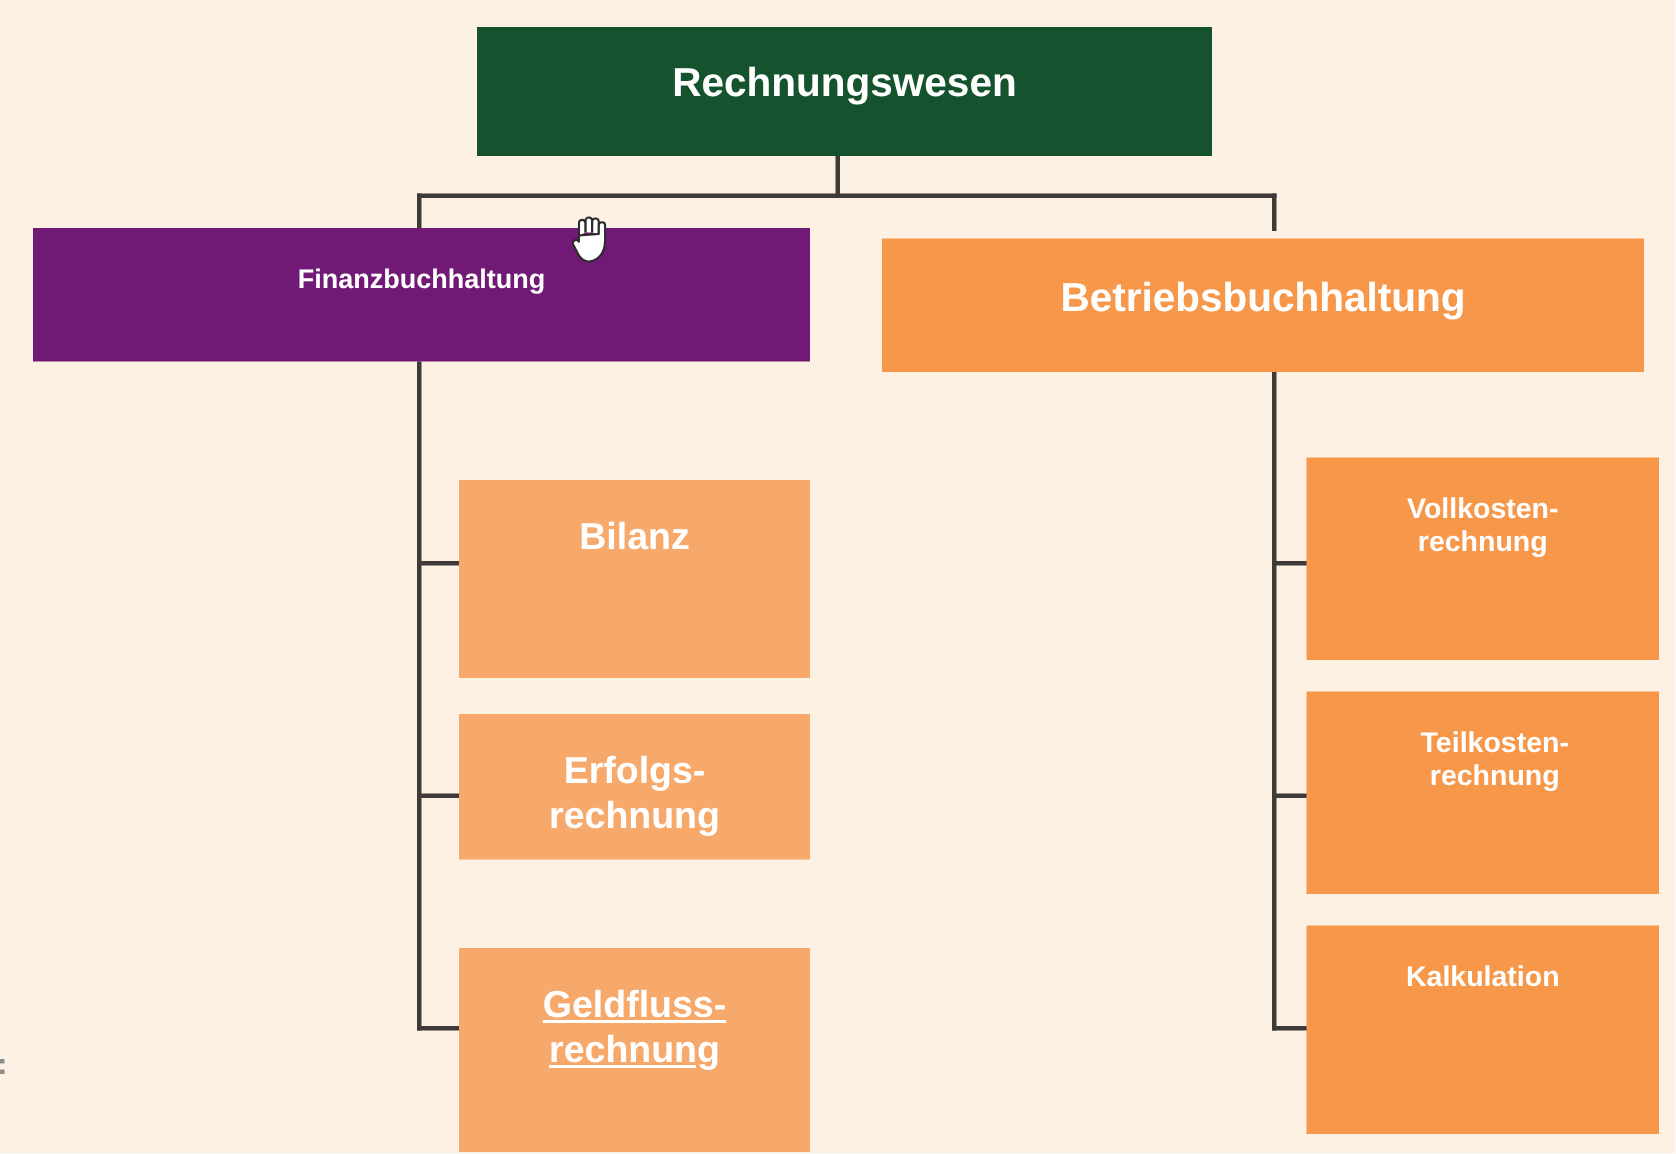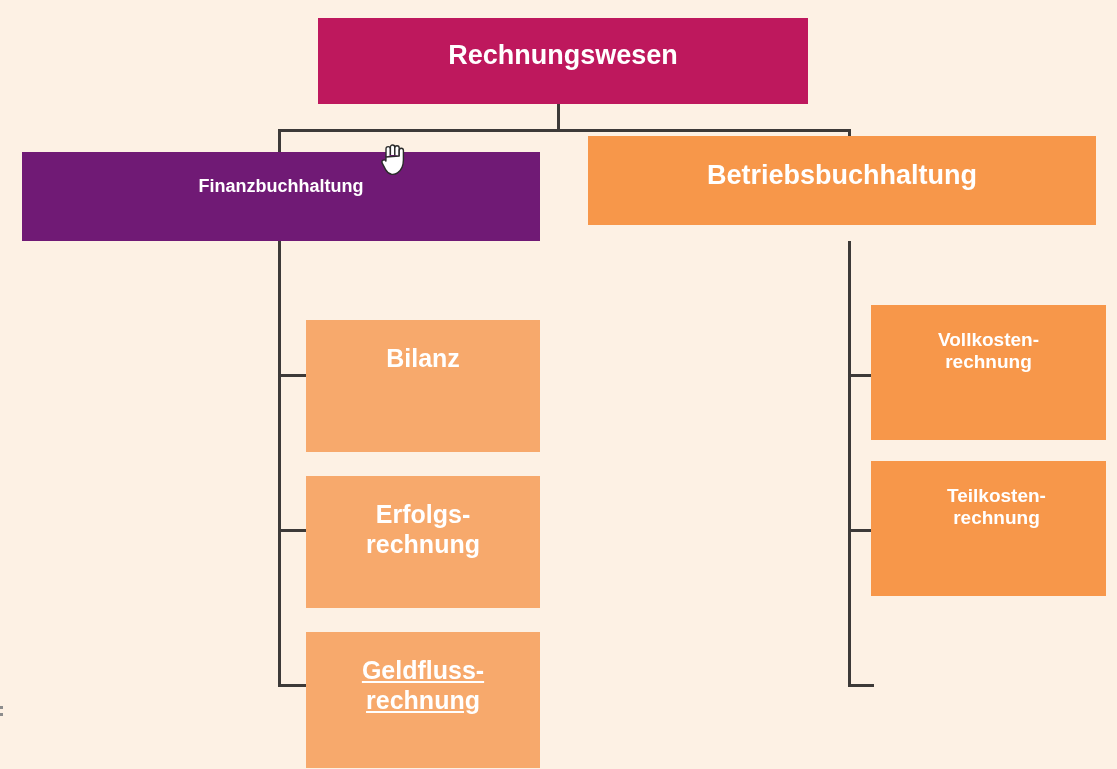--- a/index.html
+++ b/index.html
@@ -31,21 +31,21 @@
     position: absolute;
     box-sizing: border-box;
     color: #ffffff;
     font-weight: bold;
     text-align: center;
     line-height: 1.18;
     white-space: pre-line;
     display: block;
   }
   .node.root {
-    background: #be185d;
+    background: #14532d;
     font-size: 27px;
     padding-top: 22px;
   }
   .node.lvl2-left {
     background: #701a75;
     font-size: 18px;
     padding-top: 24px;
   }
   .node.lvl2-right {
     background: #f7974a;
@@ -98,36 +98,37 @@
 
   <div class="line v" style="left:848px; top:241px; height:446px;"></div>
   <div class="line h" style="left:848px; top:374px; width:26px;"></div>
   <div class="line h" style="left:848px; top:529px; width:26px;"></div>
   <div class="line h" style="left:848px; top:684px; width:26px;"></div>
 
   <div class="node root" style="left:318px; top:18px; width:490px; height:86px;">Rechnungswesen</div>
 
   <div class="node lvl2-left" style="left:22px; top:152px; width:518px; height:89px;">Finanzbuchhaltung</div>
 
-  <div class="node lvl2-right" style="left:588px; top:136px; width:508px; height:89px;">Betriebsbuchhaltung</div>
+  <div class="node lvl2-right" style="left:588px; top:159px; width:508px; height:89px;">Betriebsbuchhaltung</div>
 
   <div class="node leaf-left" style="left:306px; top:308px; width:234px; height:132px;">Bilanz</div>
 
-  <div class="node leaf-left" style="left:306px; top:464px; width:234px; height:132px;">Erfolgs-
+  <div class="node leaf-left" style="left:306px; top:464px; width:234px; height:97px;">Erfolgs-
 rechnung</div>
 
   <div class="node leaf-left" style="left:306px; top:620px; width:234px; height:136px;text-decoration:underline;">Geldfluss-
 rechnung</div>
 
   <div class="node leaf-right" style="left:871px; top:305px; width:235px; height:135px;">Vollkosten-
 rechnung</div>
 
   <div class="node leaf-right" style="left:871px; top:461px; width:235px; height:135px;padding-left:16px;">Teilkosten-
 rechnung</div>
 
+  <div class="node leaf-right" style="left:871px; top:617px; width:235px; height:139px;">Kalkulation</div>
 
   <div class="edge-speck" style="left:0px; top:706px;"></div>
   <div class="edge-speck" style="left:0px; top:713px;"></div>
 
   <div id="cursor" style="left: 379px; top: 144px;">
     <svg width="30" height="34" viewBox="0 0 30 34" xmlns="http://www.w3.org/2000/svg">
 
       <g stroke="#2b2b2b" stroke-width="1.4" fill="#ffffff" stroke-linejoin="round">
         <path d="M7 13 L7 5 Q7 2.6 9.2 2.6 Q11.4 2.6 11.4 5 L11.4 11"></path>
         <path d="M11.4 11 L11.4 3.4 Q11.4 1 13.6 1 Q15.8 1 15.8 3.4 L15.8 11"></path>

